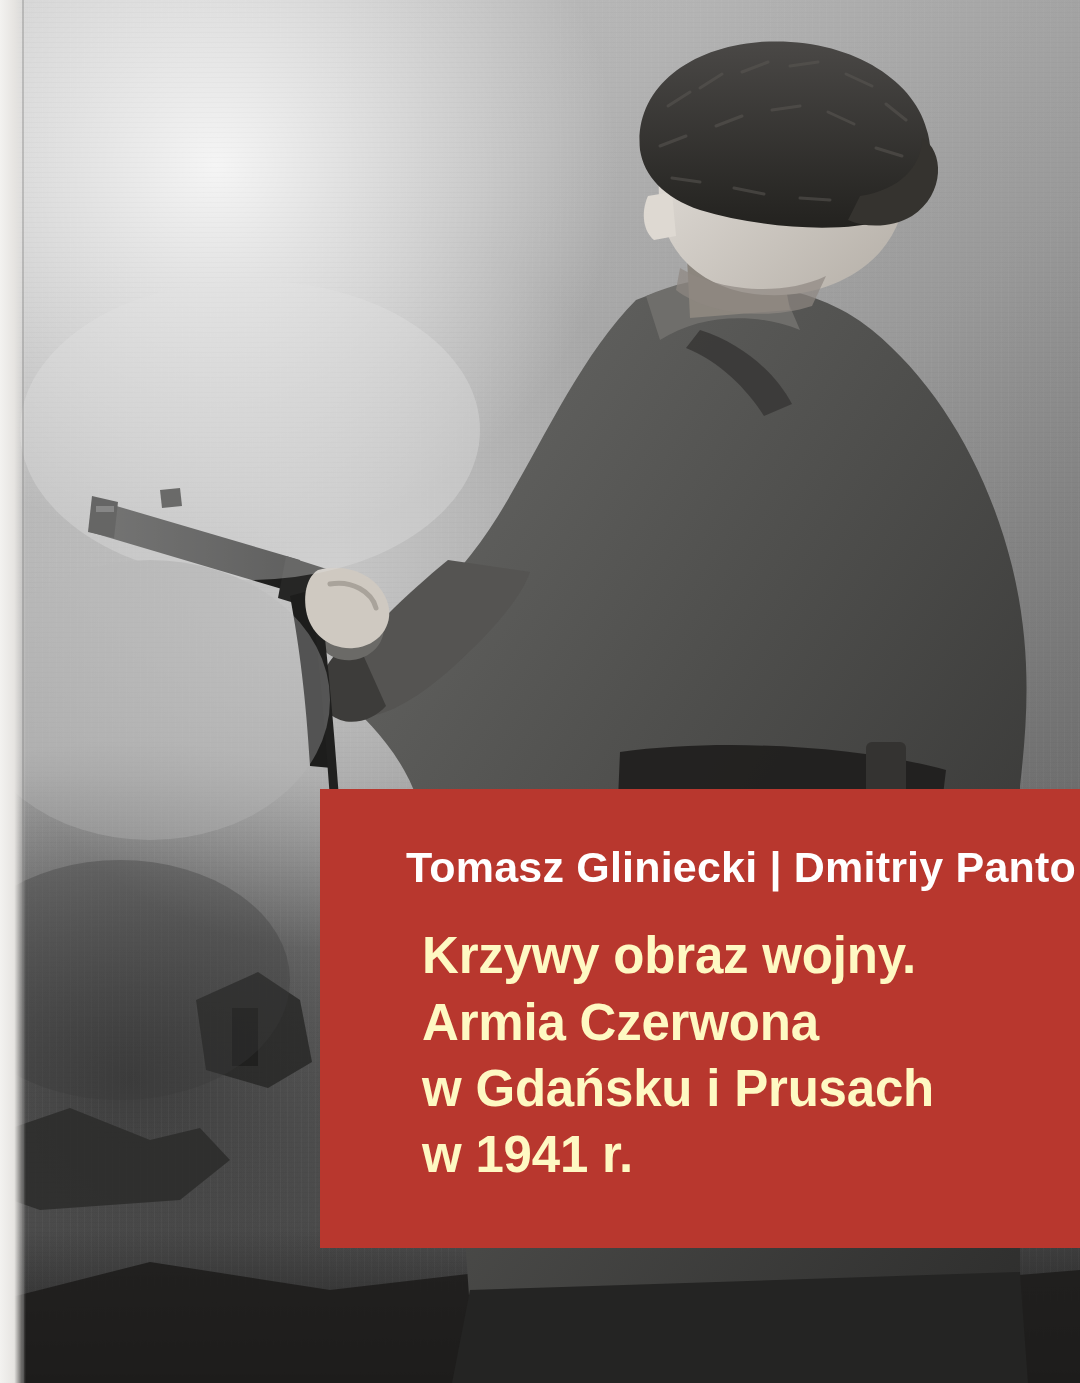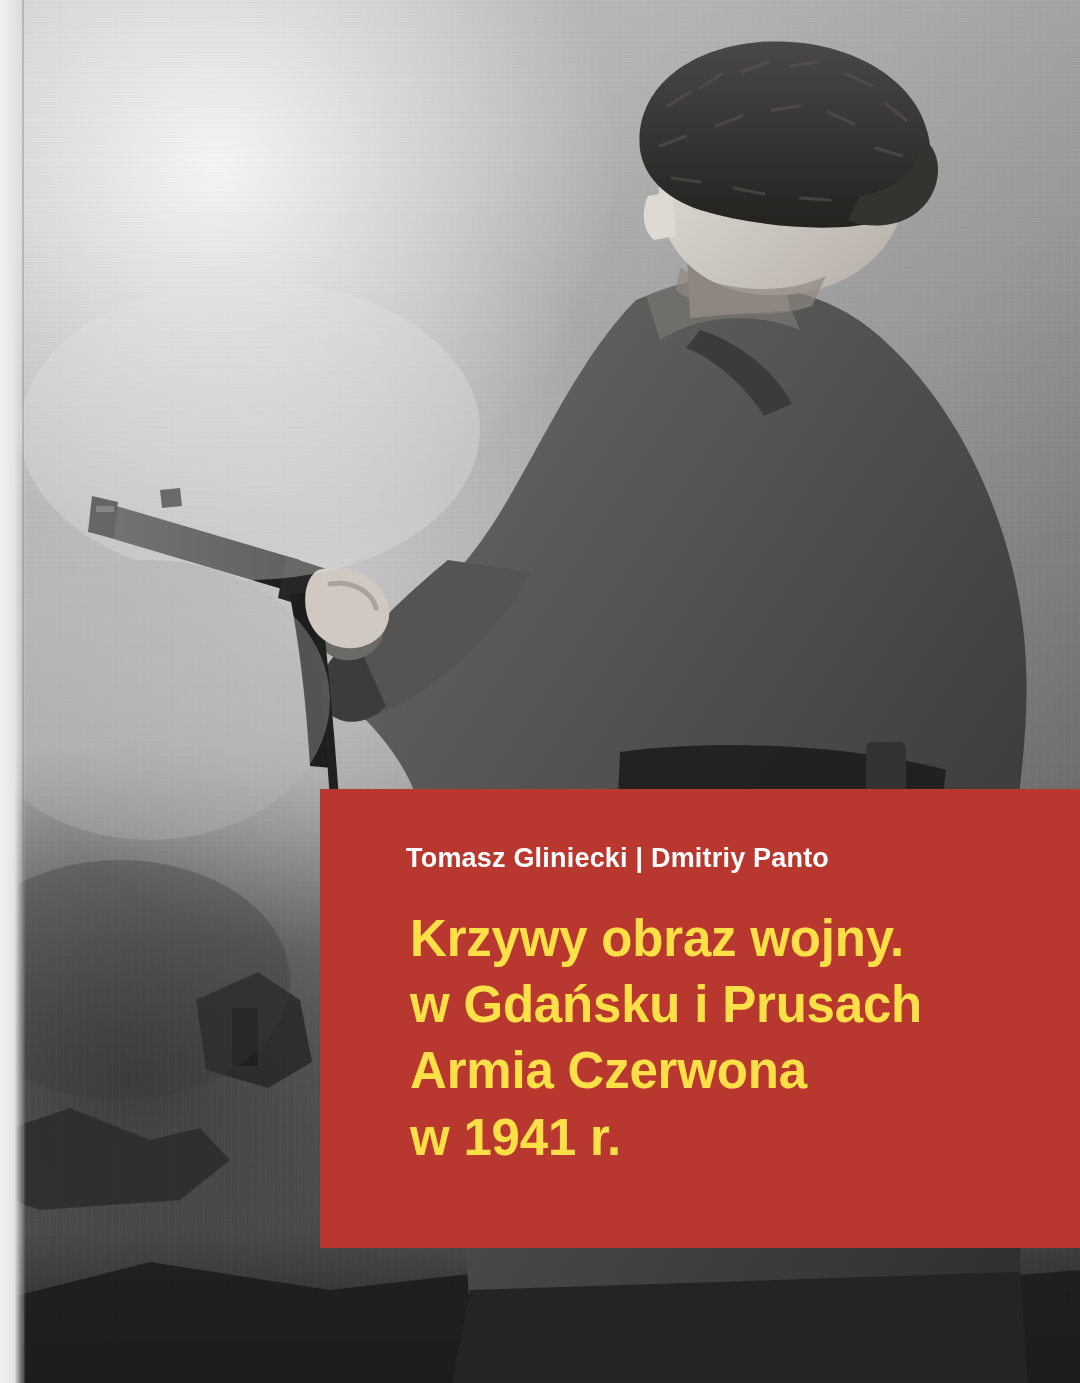--- a/index.html
+++ b/index.html
@@ -76,33 +76,33 @@
     left: 320px;
     top: 789px;
     width: 760px;
     height: 459px;
     background: #b8372e;
     box-sizing: border-box;
     padding: 55px 40px 0 86px;
   }
   .authors {
     color: #ffffff;
-    font-size: 27px;
+    font-size: 43px;
     font-weight: bold;
     letter-spacing: .2px;
     line-height: 1.1;
     margin: 0 0 32px 0;
     white-space: nowrap;
   }
   .book-title {
-    color: #fde047;
+    color: #fef9c3;
     font-size: 51px;
     font-weight: bold;
     line-height: 1.30;
-    margin: 4px;
+    margin: 16px;
     letter-spacing: -0.2px;
   }
   .book-title .line { display: block; white-space: nowrap; }
 </style>
 </head>
 <body>
 
 <div id="cover">
 
   <div class="photo"></div>
@@ -240,21 +240,21 @@
         <ellipse cx="150" cy="700" rx="180" ry="140" fill="#b9b9b9"></ellipse>
         <ellipse cx="120" cy="980" rx="170" ry="120" fill="#3a3a3a"></ellipse>
       </g>
     </svg>
   </div>
 
   <div class="title-panel">
     <div class="authors">Tomasz Gliniecki | Dmitriy Panto</div>
     <div class="book-title">
       <span class="line">Krzywy obraz wojny.</span>
+      <span class="line">Armia Czerwona</span>
       <span class="line">w Gdańsku i Prusach</span>
-      <span class="line">Armia Czerwona</span>
       <span class="line">w 1941 r.</span>
     </div>
   </div>
 
   <div class="spine-edge"></div>
   <div class="spine-line"></div>
 </div>
 
 </body></html>

